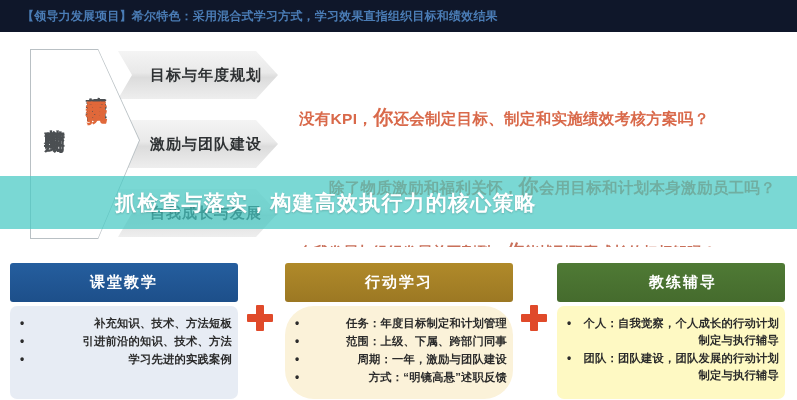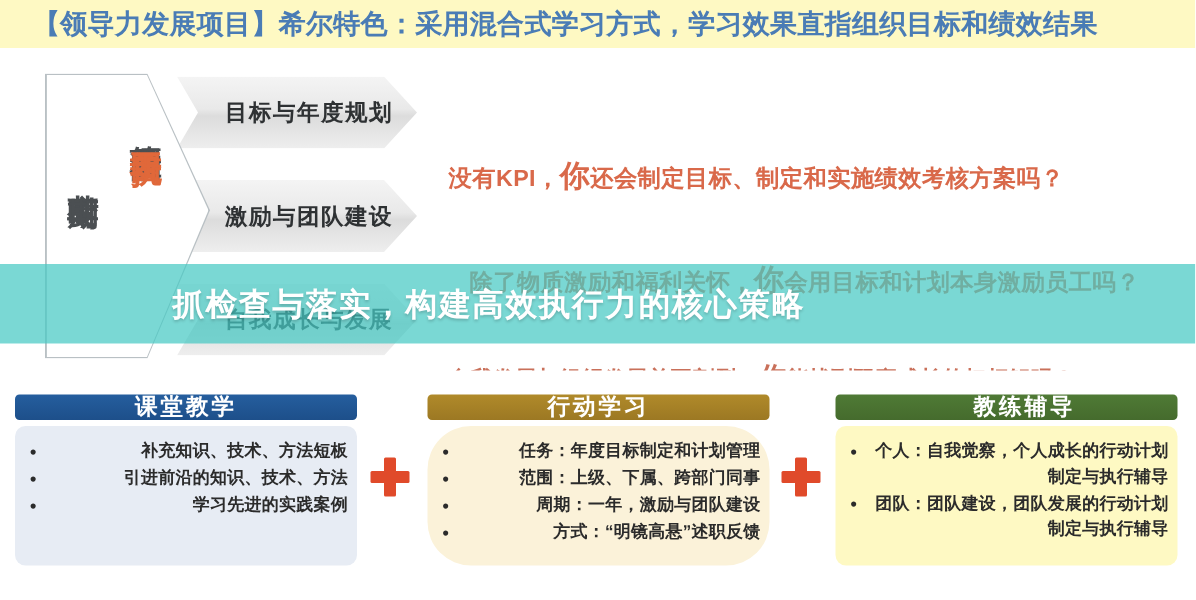--- a/index.html
+++ b/index.html
@@ -27,26 +27,26 @@
   .header-title {
     position: absolute;
     left: 0;
     top: 0;
     width: 797px;
     height: 32px;
     display: flex;
     align-items: center;
     padding-left: 22px;
     box-sizing: border-box;
-    font-size: 18px;
+    font-size: 12px;
     font-weight: bold;
     letter-spacing: 0.2px;
     color: #4a7cb5;
     white-space: nowrap;
-    background: #fef9c3;
+    background: #0f172a;
   }
 
   
   .top-diagram {
     position: absolute;
     left: 0;
     top: 32px;
     width: 797px;
     height: 215px;
     background: #ffffff;
@@ -122,21 +122,21 @@
   .qtext {
     position: absolute;
     white-space: nowrap;
     font-size: 15.5px;
     font-weight: bold;
     letter-spacing: 0.3px;
     color: #d9694a;
   }
   .qtext .big { font-size: 20px; }
   .q1 { left: 299px; top: 72px; }
-  .q2 { left: 283px; top: 141px; padding-left: 30px; }
+  .q2 { left: 299px; top: 141px; padding-left: 30px; }
   .q3 { left: 299px; top: 207px; color: #c9705a; font-size: 14.5px; }
   .q3 .big { font-size: 18px; }
 
   
   .teal-band {
     position: absolute;
     left: 0;
     top: 176px;
     width: 797px;
     height: 53px;
@@ -172,21 +172,21 @@
     position: absolute;
     top: 16px;
     width: 228px;
     height: 128px;
   }
   .panel-left   { left: 10px; }
   .panel-mid    { left: 285px; }
   .panel-right  { left: 557px; }
 
   .panel-head {
-    height: 17px;
+    height: 39px;
     border-radius: 3px;
     display: flex;
     align-items: center;
     justify-content: center;
     color: #ffffff;
     font-size: 15px;
     font-weight: bold;
     letter-spacing: 2px;
   }
   .panel-body {

